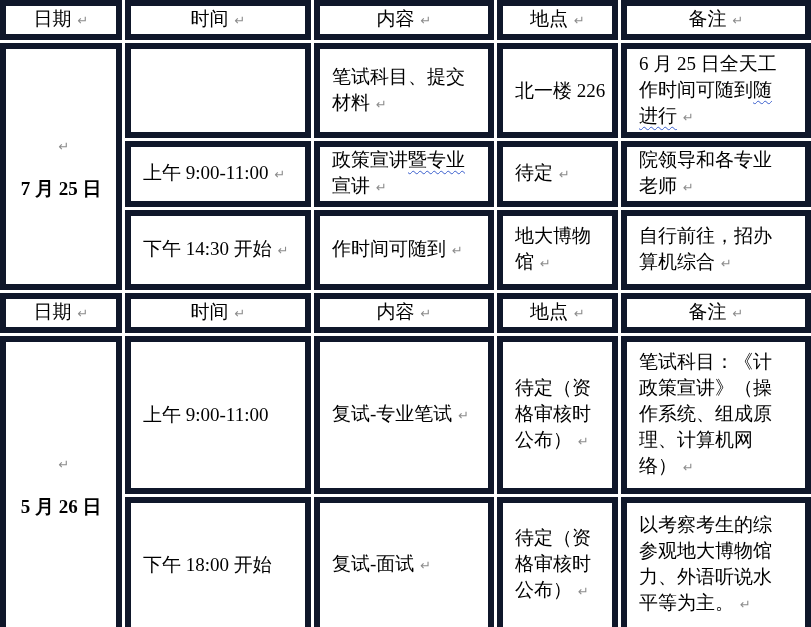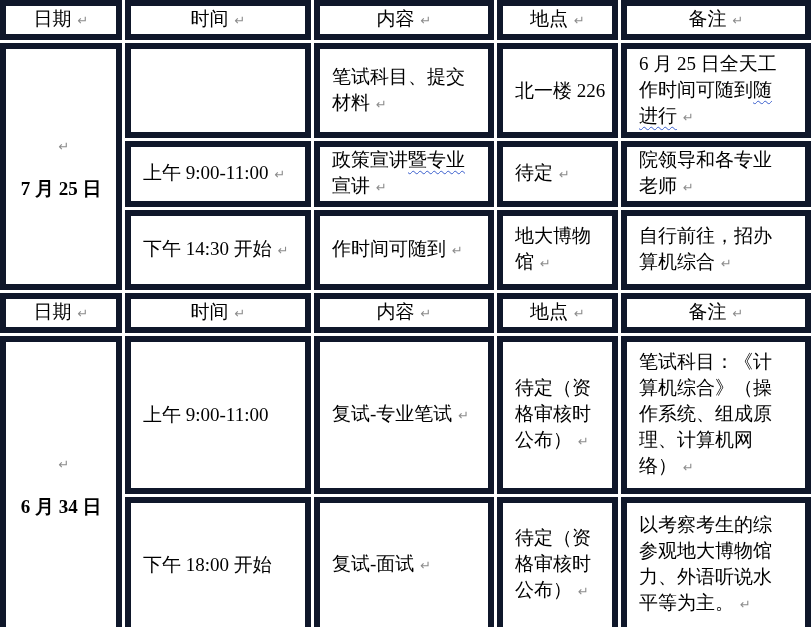--- a/index.html
+++ b/index.html
@@ -142,36 +142,36 @@
         <th>
             <div class="line"><span>地点</span><span class="pilcrow">↵</span></div>
           </th>
         <th>
             <div class="line"><span>备注</span><span class="pilcrow">↵</span></div>
           </th>
       </tr>
     <tr class="rh-5">
           <td rowspan="2" class="date-cell">
             <div class="line"><span class="pilcrow">↵</span></div>
-            <div class="line"><span class="date-text">6 月 34 日</span></div>
+            <div class="line"><span class="date-text">5 月 26 日</span></div>
           </td>
           <td class="time-cell">
             <div class="line"><span>上午 9:00-11:00</span></div>
           </td>
           <td class="content-cell">
             <div class="line"><span>复试-专业笔试</span><span class="pilcrow">↵</span></div>
           </td>
           <td class="location-cell">
             <div class="line"><span>待定（资</span></div>
             <div class="line"><span>格审核时</span></div>
             <div class="line"><span>公布）</span><span class="pilcrow">↵</span></div>
           </td>
           <td class="notes-cell">
             <div class="line"><span>笔试科目：《计</span></div>
-            <div class="line"><span>算机综合》（操</span></div>
+            <div class="line"><span>政策宣讲》（操</span></div>
             <div class="line"><span>作系统、组成原</span></div>
             <div class="line"><span>理、计算机网</span></div>
             <div class="line"><span>络）</span><span class="pilcrow">↵</span></div>
           </td>
         </tr>
         <tr class="rh-6">
           <td class="time-cell">
             <div class="line"><span>下午 18:00 开始</span></div>
           </td>
           <td class="content-cell">

